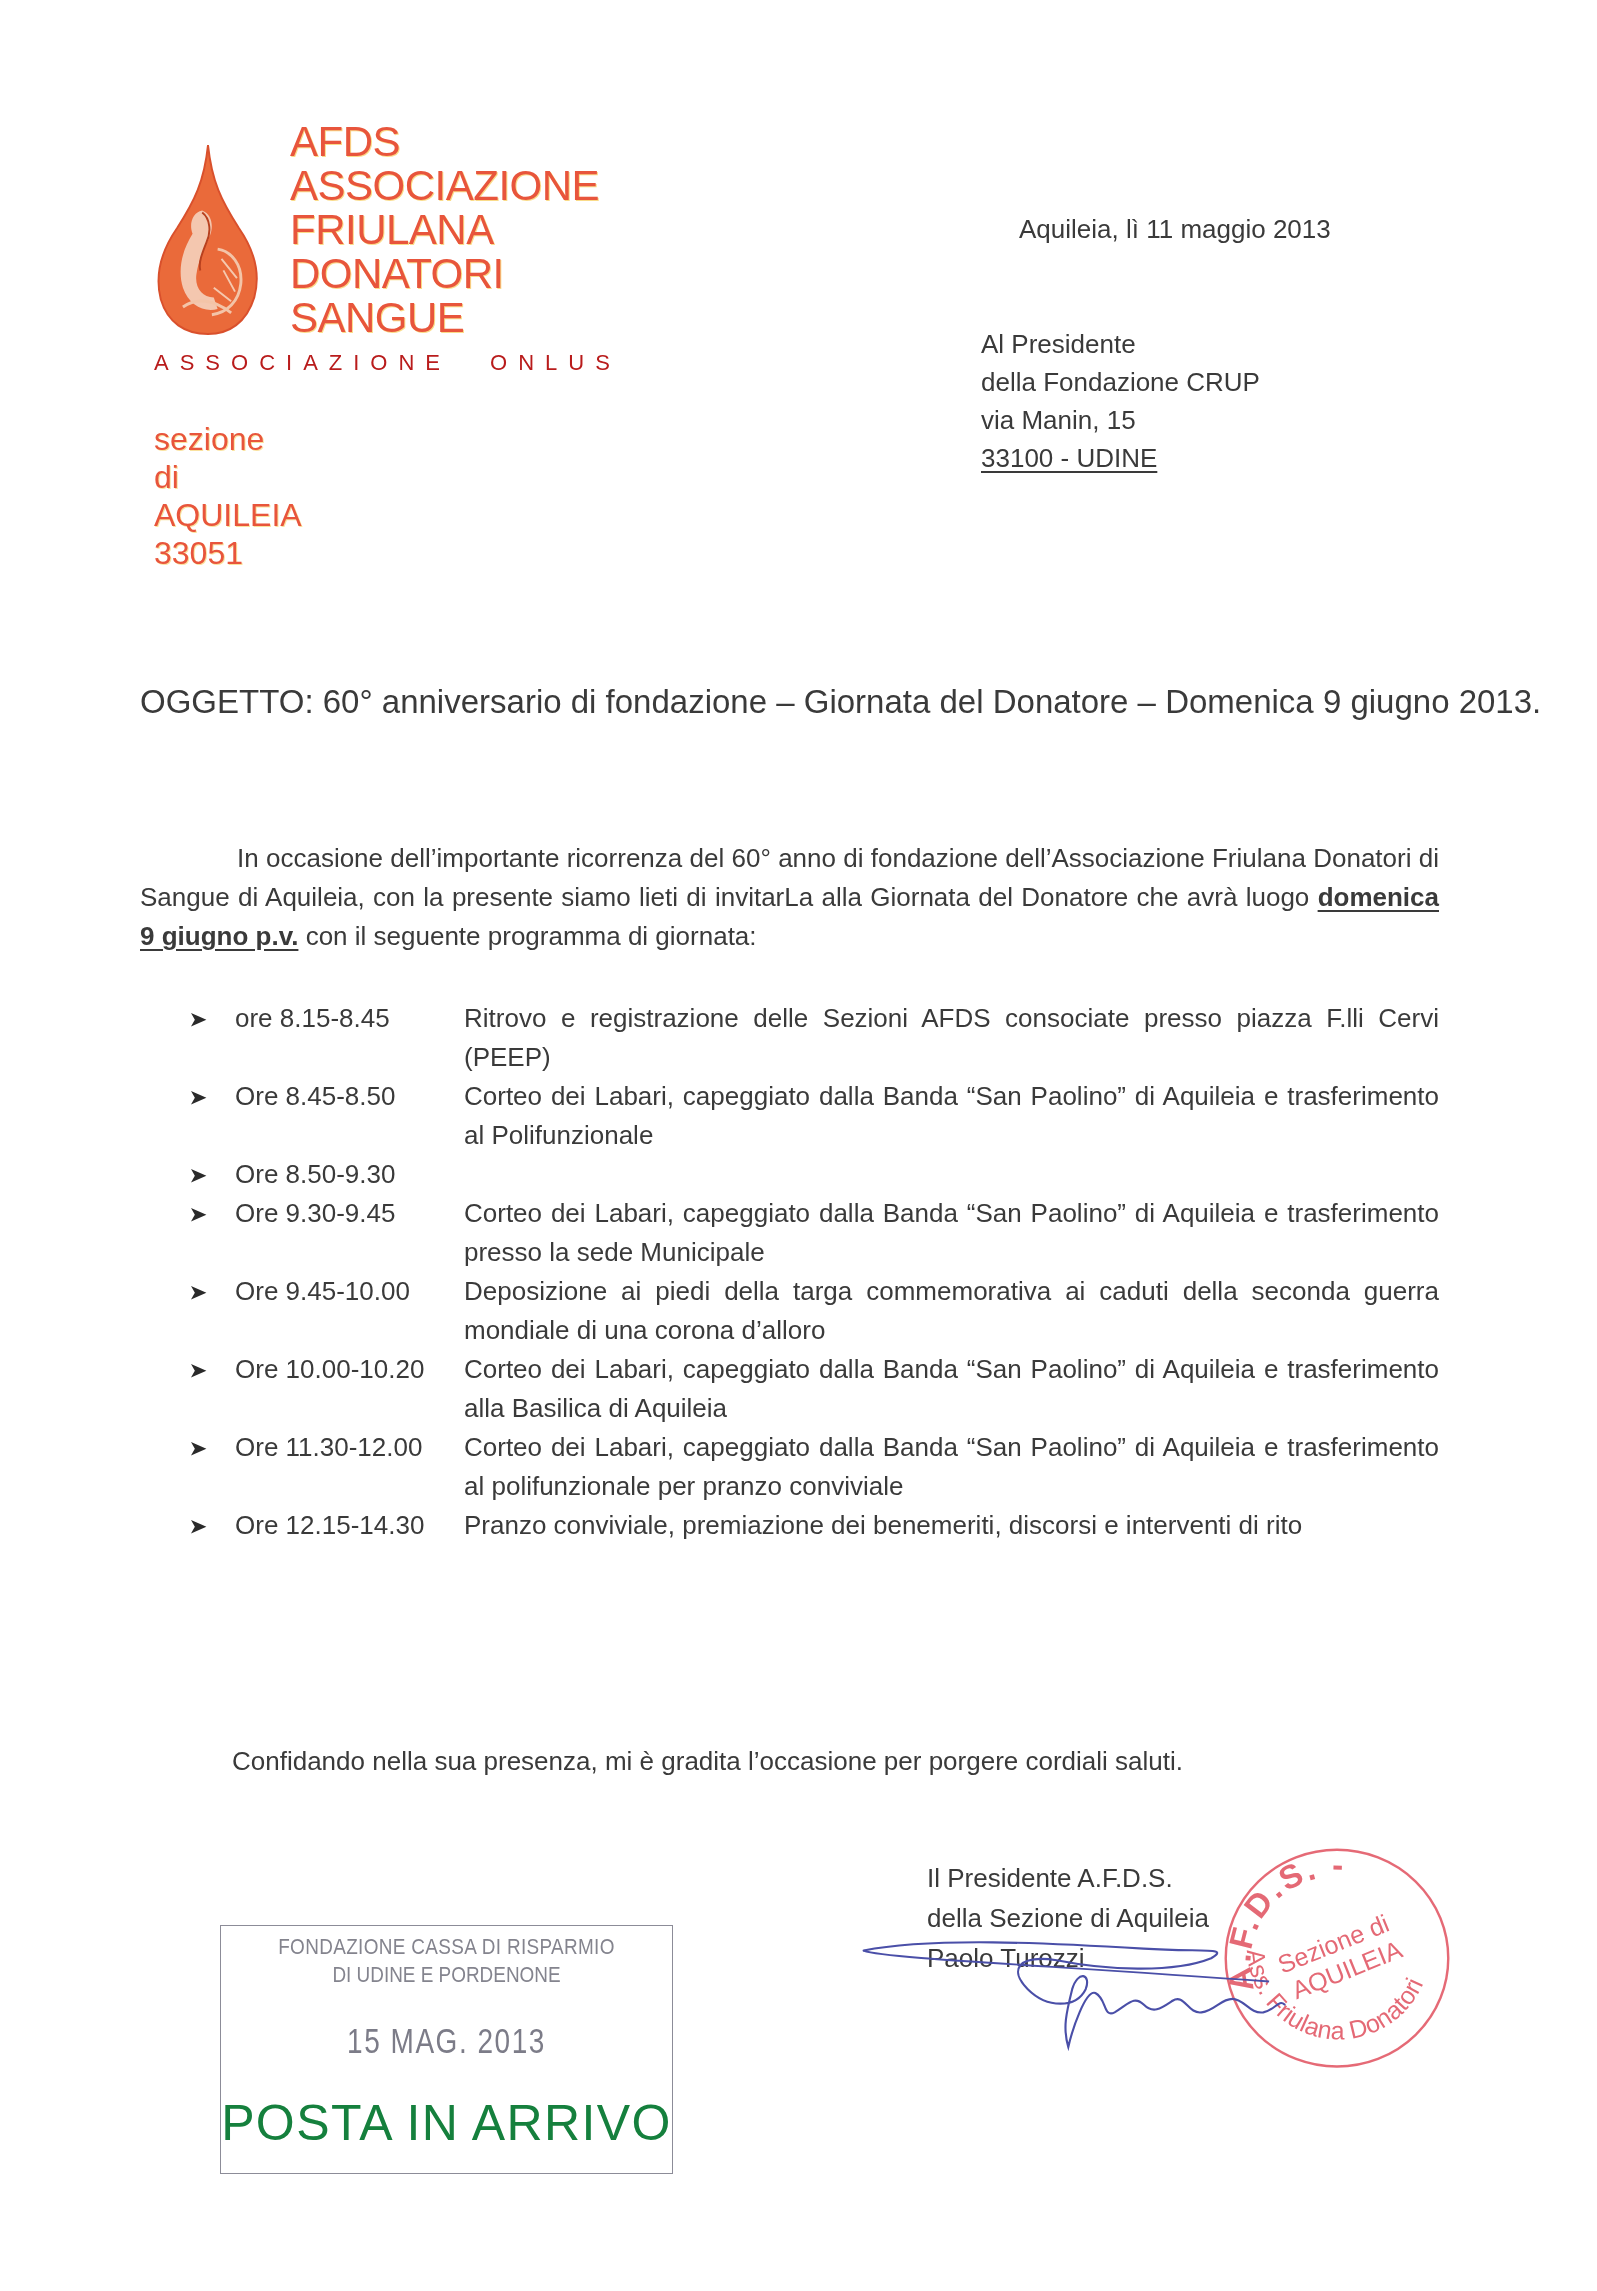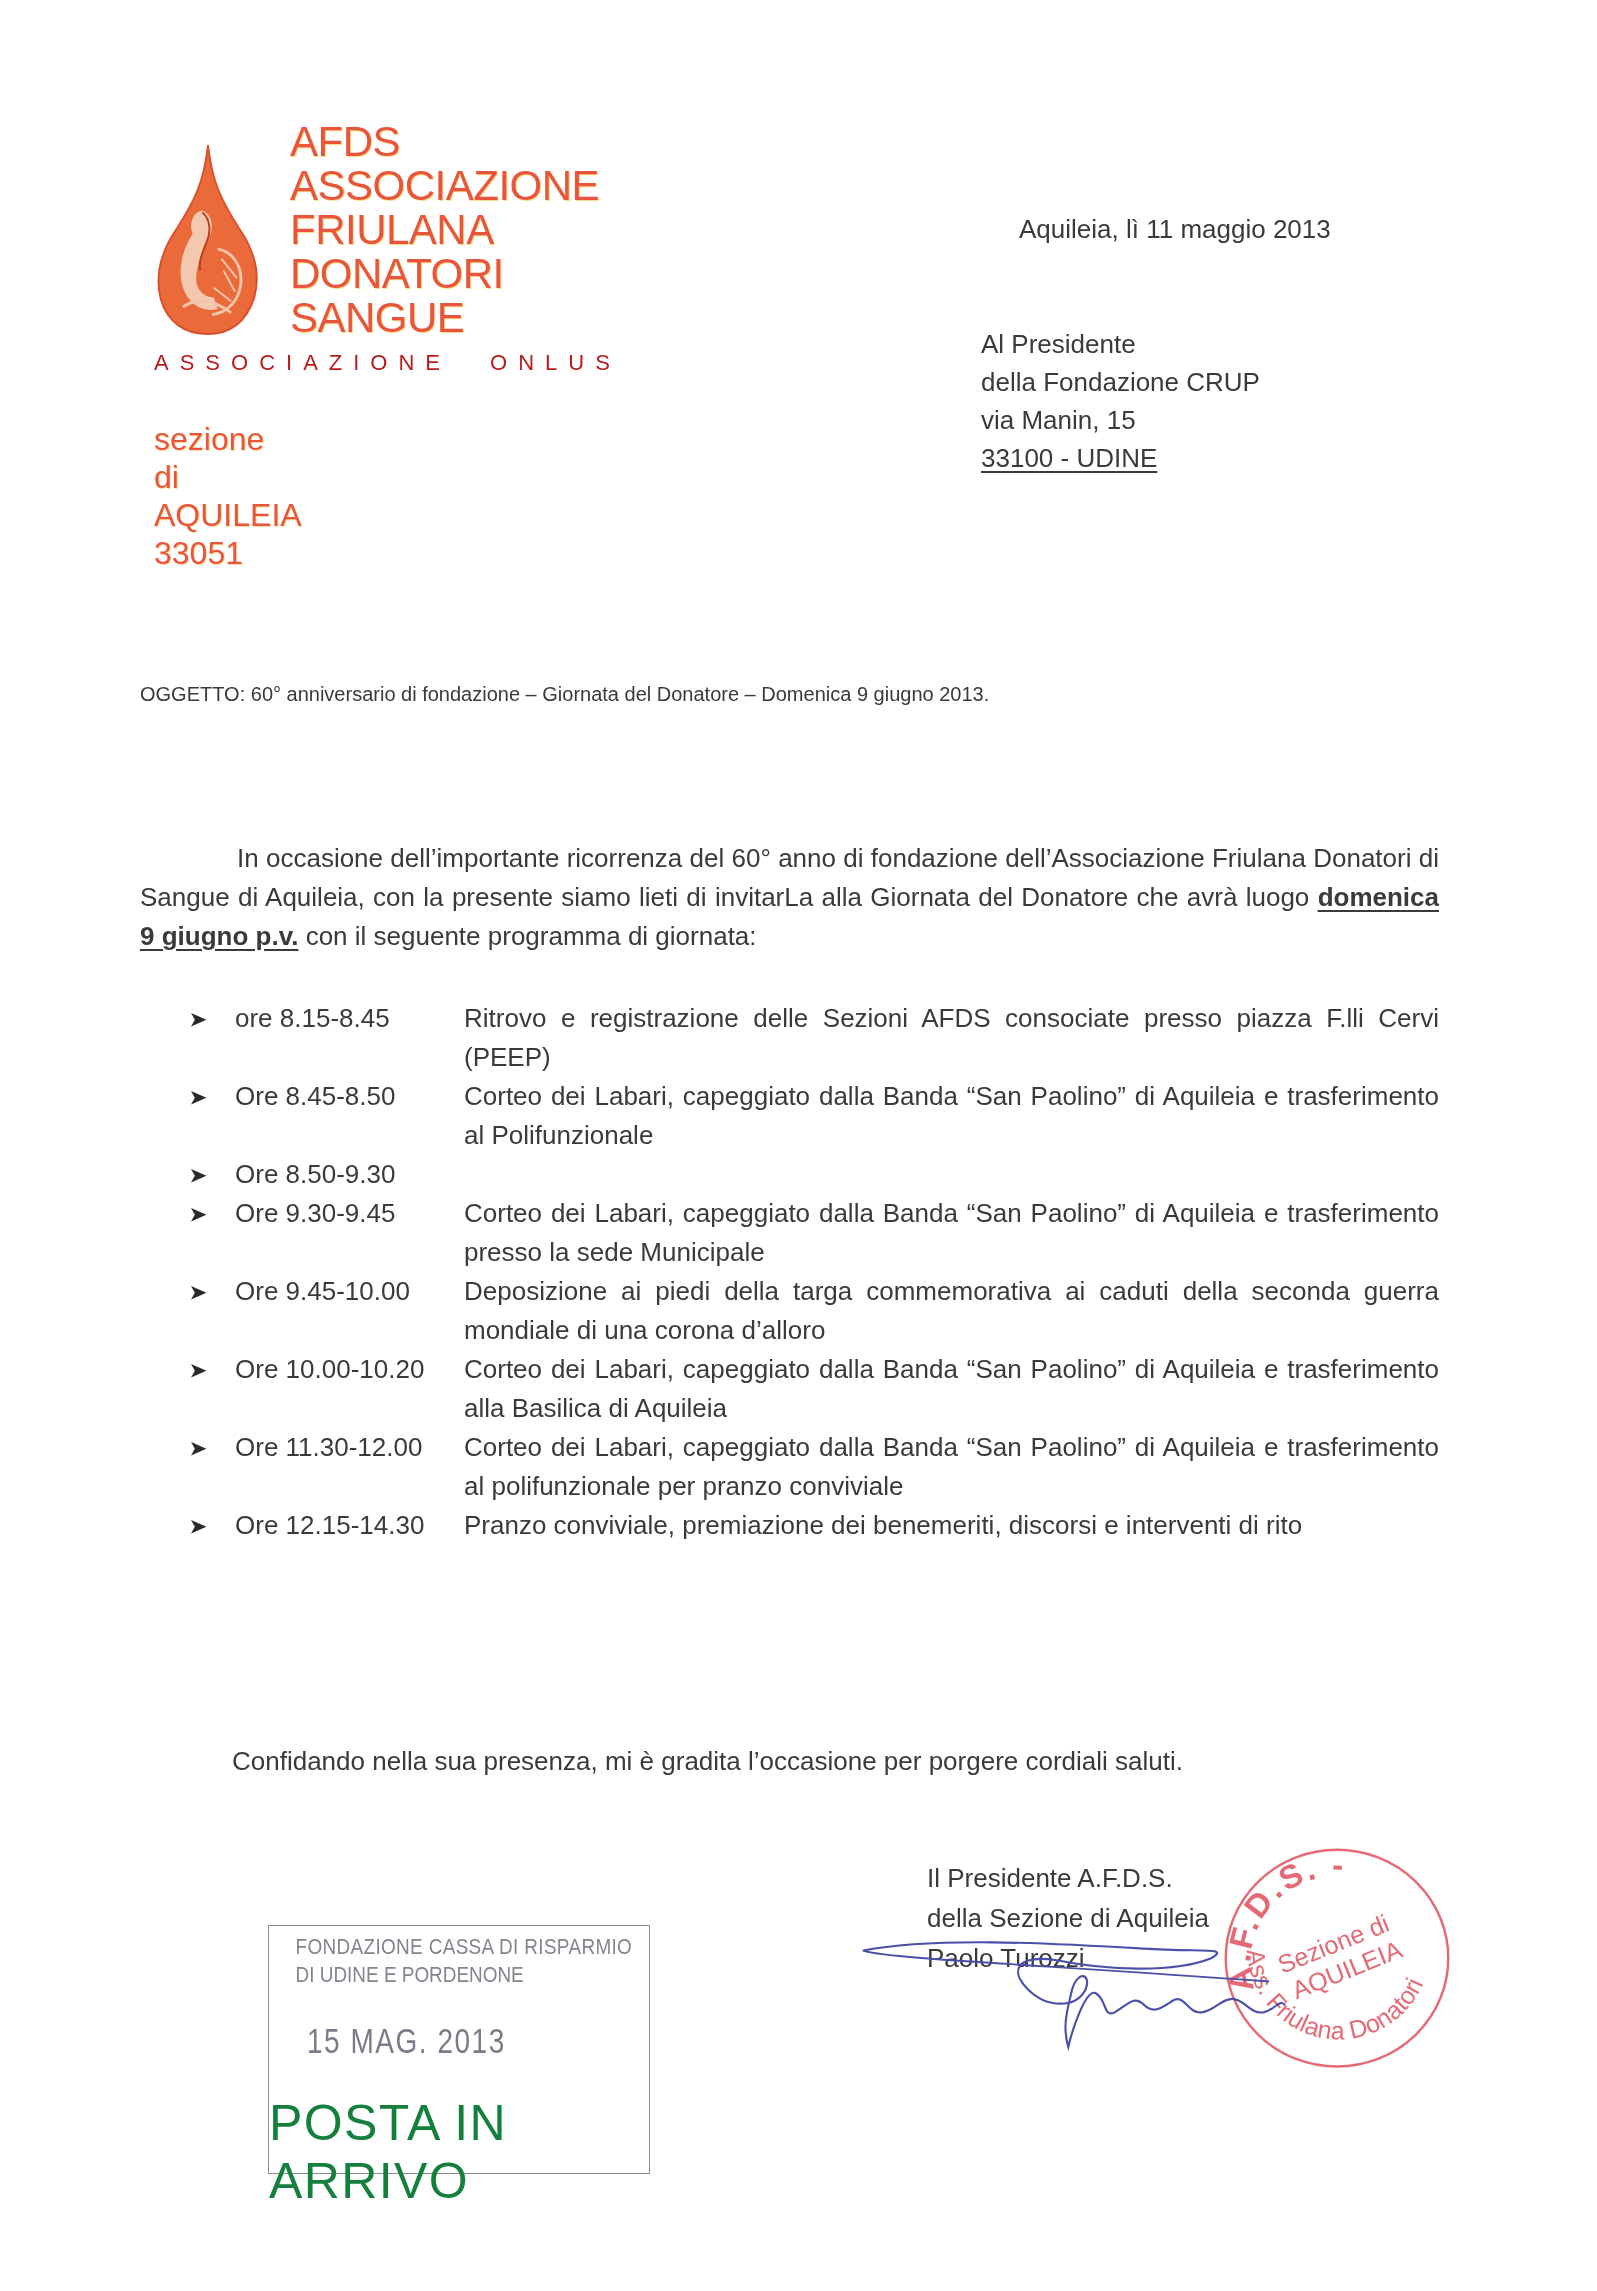--- a/index.html
+++ b/index.html
@@ -19,39 +19,39 @@
   .section-block { left: 154px; top: 420px; font-size: 32px; line-height: 38px; color: #e8553c;
                    text-shadow: 1px 1px 0 rgba(245,190,40,0.45); }
 
   
   .txt { font-family: "Liberation Sans", sans-serif; font-size: 26px; color: #3a3a3a; }
 
   .date-line { left: 1019px; top: 214px; white-space: nowrap; }
   .recipient { left: 981px; top: 325px; line-height: 38px; }
   .recipient .u { text-decoration: underline; text-underline-offset: 3.9px; }
 
-  .subject { left: 140px; top: 683px; white-space: nowrap; font-size: 20px; }
+  .subject { left: 140px; top: 683px; white-space: nowrap; font-size: 33px; }
 
   .paragraph { left: 140px; top: 839px; width: 1299px; line-height: 39px; text-align: justify;
                text-indent: 97px; }
   .paragraph b { font-weight: bold; text-decoration: underline; text-underline-offset: 3.9px; }
 
   .programme { left: 140px; top: 999px; width: 1299px; }
   .prog-item { position: relative; display: flex; line-height: 39px; }
   .prog-bullet { width: 95px; flex: none; position: relative; }
   .prog-bullet svg { position: absolute; left: 50px; top: 12.6px; }
   .prog-time { width: 229px; flex: none; white-space: nowrap; }
   .prog-desc { flex: 1; text-align: justify; }
 
   .closing { left: 232px; top: 1746px; white-space: nowrap; }
 
   
-  .mail-stamp { left: 220px; top: 1925px; width: 382px; height: 249px;
+  .mail-stamp { left: 220px; top: 1925px; width: 453px; height: 249px;
                 border: 1.9px solid #8c8c98; color: #84848e; box-sizing: border-box;
-                font-family: "Liberation Sans", sans-serif; text-align: left; margin-left: 48px; }
+                font-family: "Liberation Sans", sans-serif; text-align: center; }
   .mail-stamp .l1 { margin-top: 7.7px; font-size: 22px; letter-spacing: 0.4px; white-space: nowrap; transform: scaleX(0.86); }
   .mail-stamp .l2 { font-size: 22px; white-space: nowrap; transform: scaleX(0.86); margin-top: 1.9px; }
   .mail-stamp .l3 { font-size: 35px; margin-top: 33px; letter-spacing: 1.9px; transform: scaleX(0.8); color: #7c7c88; }
   .mail-stamp .l4 { font-size: 50px; margin-top: 33px; letter-spacing: 1.4px; color: #15803d; }
 
   
   .sign-block { left: 927px; top: 1858px; width: 377px; line-height: 40px; }
   .signature-scribble { left: 854px; top: 1931px; width: 502px; height: 126px; }
   .round-stamp { left: 1218px; top: 1844px; width: 238px; height: 238px; }
 </style>

